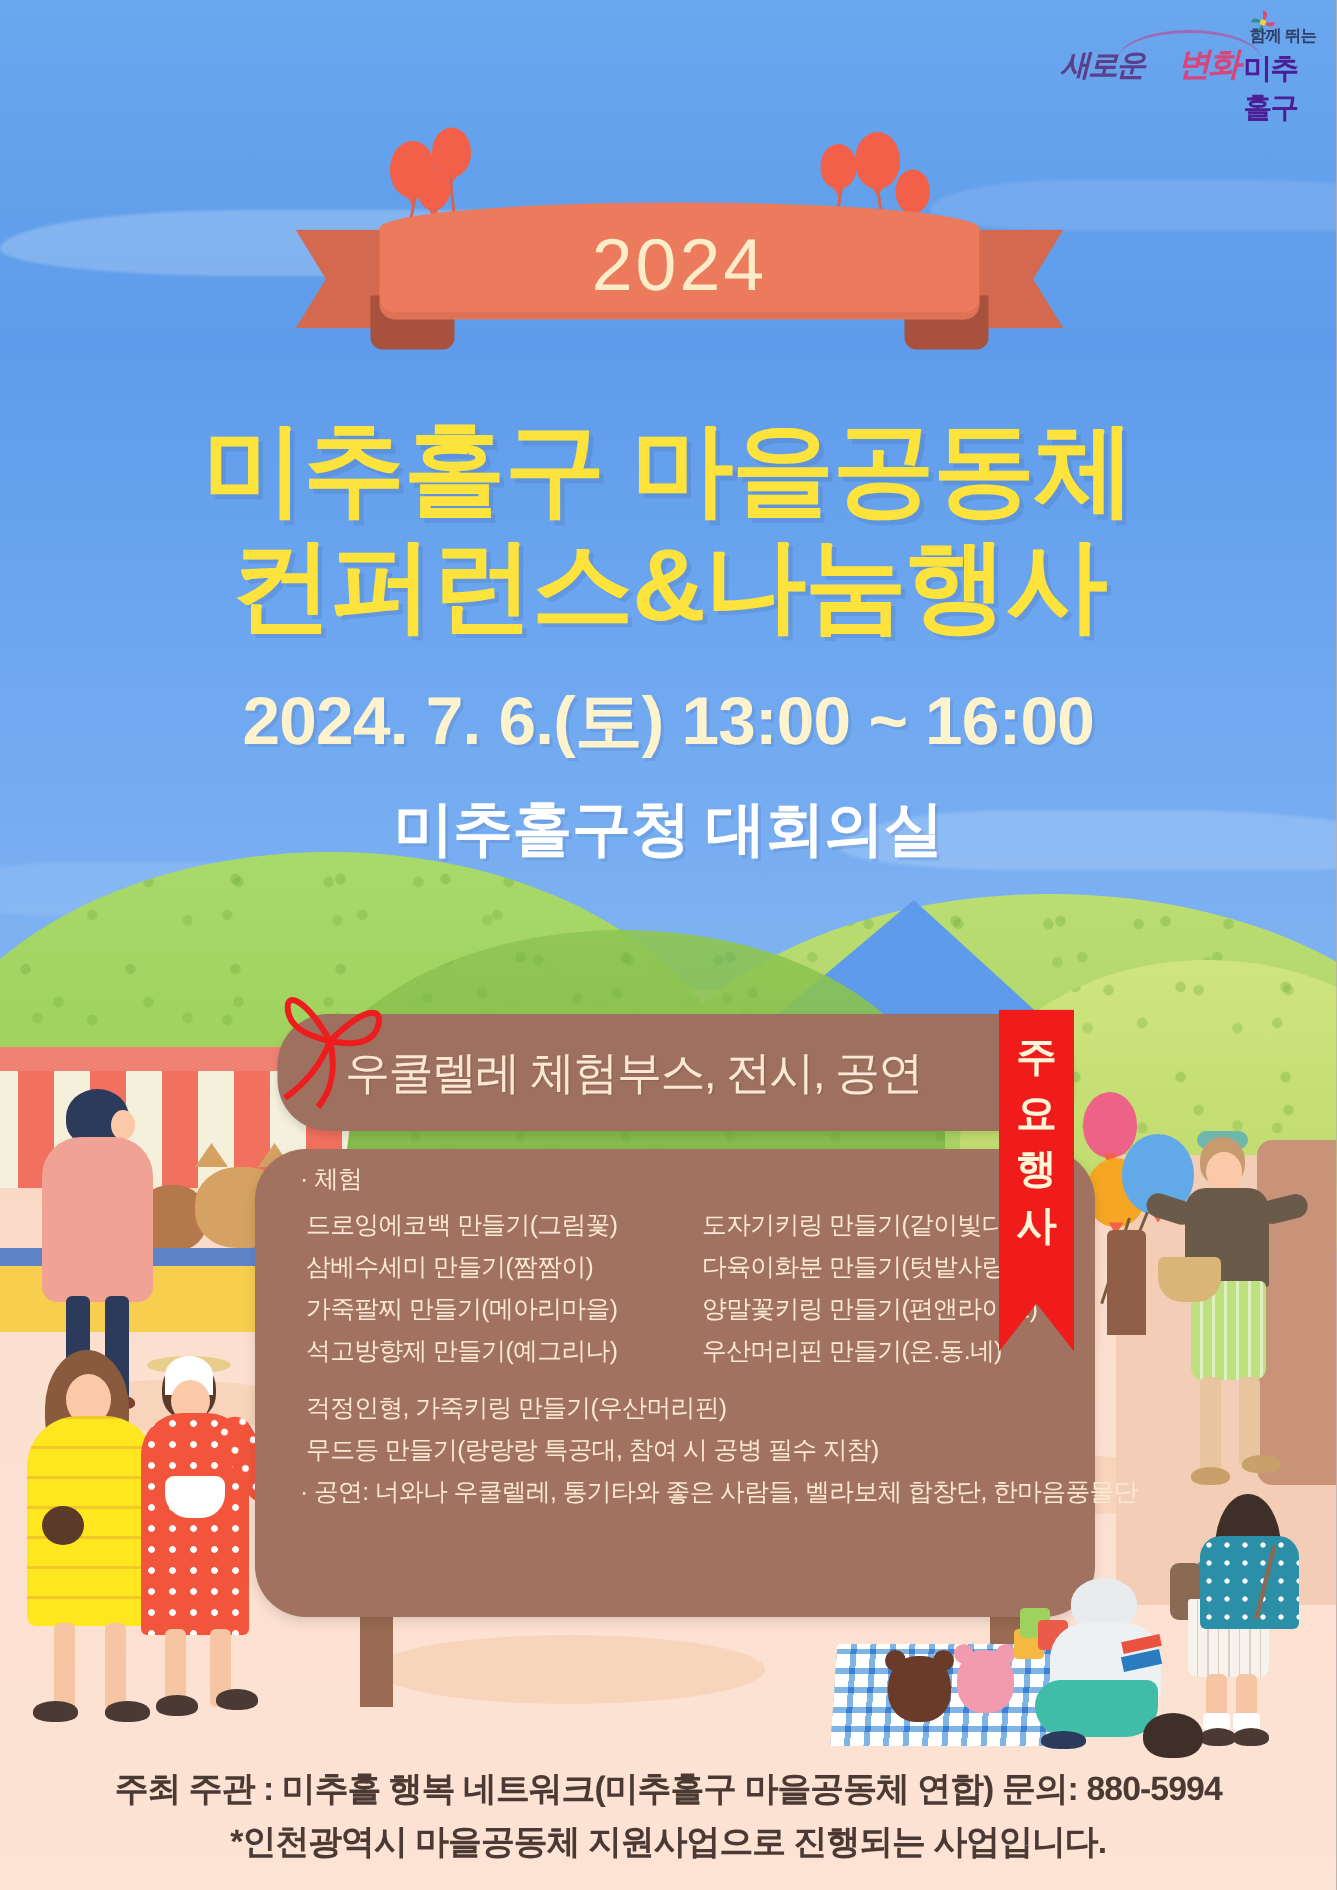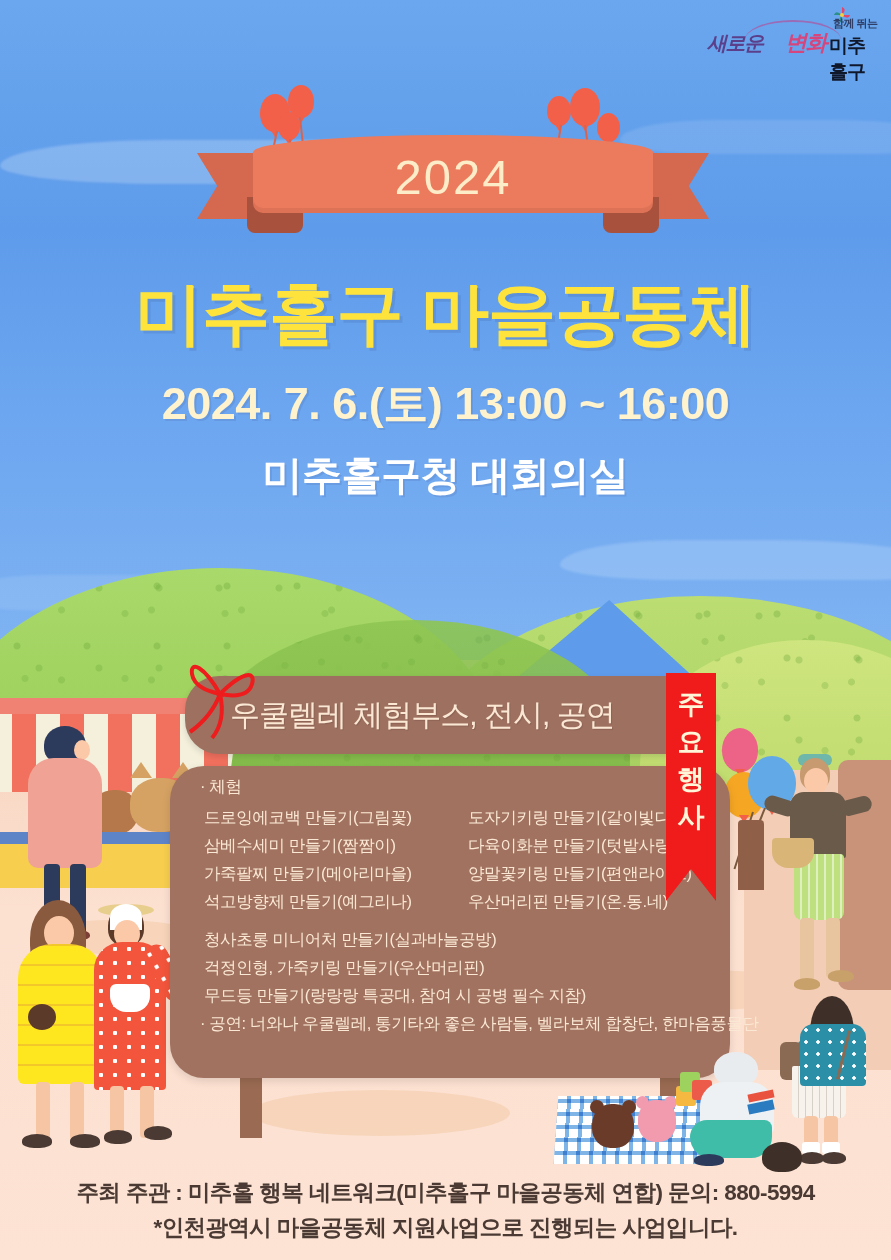--- a/index.html
+++ b/index.html
@@ -210,21 +210,21 @@
   .footer div {
     color:#4A3A33; font-weight:bold; font-size:22.5px; line-height:1.55;
     letter-spacing:-0.6px;
   }
 
   
   .logo { position:absolute; right:12px; top:8px; width:172px; height:56px; }
   .logo-script { position:absolute; left:0; top:22px; color:#5B3F8A; font-size:20px; font-weight:bold; font-style:italic; letter-spacing:-1.5px;}
   .logo-change { position:absolute; left:78px; top:20px; color:#D6457B; font-size:22px; font-weight:bold; font-style:italic; letter-spacing:-1.5px;}
   .logo-sub { position:absolute; left:126px; top:8px; color:#2F3E66; font-size:11px; font-weight:bold; letter-spacing:-0.5px;}
-  .logo-name { position:absolute; left:122px; top:25px; color:#0f172a; font-size:19px; font-weight:bold; letter-spacing:-1px;}
+  .logo-name { position:absolute; left:122px; top:25px; color:#4c1d95; font-size:19px; font-weight:bold; letter-spacing:-1px;}
   .logo-swoosh { position:absolute; left:38px; top:12px; width:96px; height:20px;
     border-top:2.5px solid #9B6BB5; border-radius:50%/100% 100% 0 0; }
   .logo-pinwheel { position:absolute; left:126px; top:-2px; width:18px; height:18px; }
 
   
   .picnic-mat { position:absolute; left:556px; top:1096px; width:158px; height:68px;
     background:repeating-linear-gradient(0deg,#FFFFFF 0 9px,#7FB4E6 9px 13px),
                repeating-linear-gradient(90deg,#FFFFFF 0 9px,#7FB4E6 9px 13px);
     background-blend-mode:multiply; transform:skewX(-4deg); }
   .bear { position:absolute; border-radius:46% 46% 44% 44%; }
@@ -302,20 +302,21 @@
     <div class="ribbon-tail right"></div>
     <div class="ribbon-fold left"></div>
     <div class="ribbon-fold right"></div>
     <div class="ribbon-main">
       <div class="year">2024</div>
     </div>
   </div>
 
   <div class="title-block">
     <div class="title-line">미추홀구 마을공동체</div>
+    <div class="title-line">컨퍼런스&amp;나눔행사</div>
     <div class="date-line">2024. 7.  6.(토)  13:00 ~ 16:00</div>
     <div class="venue-line">미추홀구청 대회의실</div>
   </div>
 
   <div>
     <div class="stall-post" style="left:58px;top:760px;height:115px;"></div>
     <div class="stall-post" style="left:196px;top:760px;height:100px;"></div>
     <div class="stall">
       <div class="awning-top"></div>
       <div class="awning"></div>
@@ -431,21 +432,20 @@
         <div class="act">가죽팔찌 만들기(메아리마을)</div>
         <div class="act">석고방향제 만들기(예그리나)</div>
       </div>
       <div class="col-r">
         <div class="act">도자기키링 만들기(같이빛다)</div>
         <div class="act">다육이화분 만들기(텃밭사랑)</div>
         <div class="act">양말꽃키링 만들기(편앤라이프)</div>
         <div class="act">우산머리핀 만들기(온.동.네)</div>
       </div>
     </div>
-    <div class="wide">청사초롱 미니어처 만들기(실과바늘공방)</div>
     <div class="wide">걱정인형, 가죽키링 만들기(우산머리핀)</div>
     <div class="wide">무드등 만들기(랑랑랑 특공대, 참여 시 공병 필수 지참)</div>
     <div class="perf">· 공연:  너와나 우쿨렐레, 통기타와 좋은 사람들, 벨라보체 합창단, 한마음풍물단</div>
   </div>
 
   <div>
     <div class="picnic-mat"></div>
     <div class="bear" style="left:592px;top:1104px;width:42px;height:44px;background:#6B3B2A;"></div>
     <div style="position:absolute;left:590px;top:1100px;width:14px;height:14px;border-radius:50%;background:#6B3B2A;"></div>
     <div style="position:absolute;left:622px;top:1100px;width:14px;height:14px;border-radius:50%;background:#6B3B2A;"></div>

